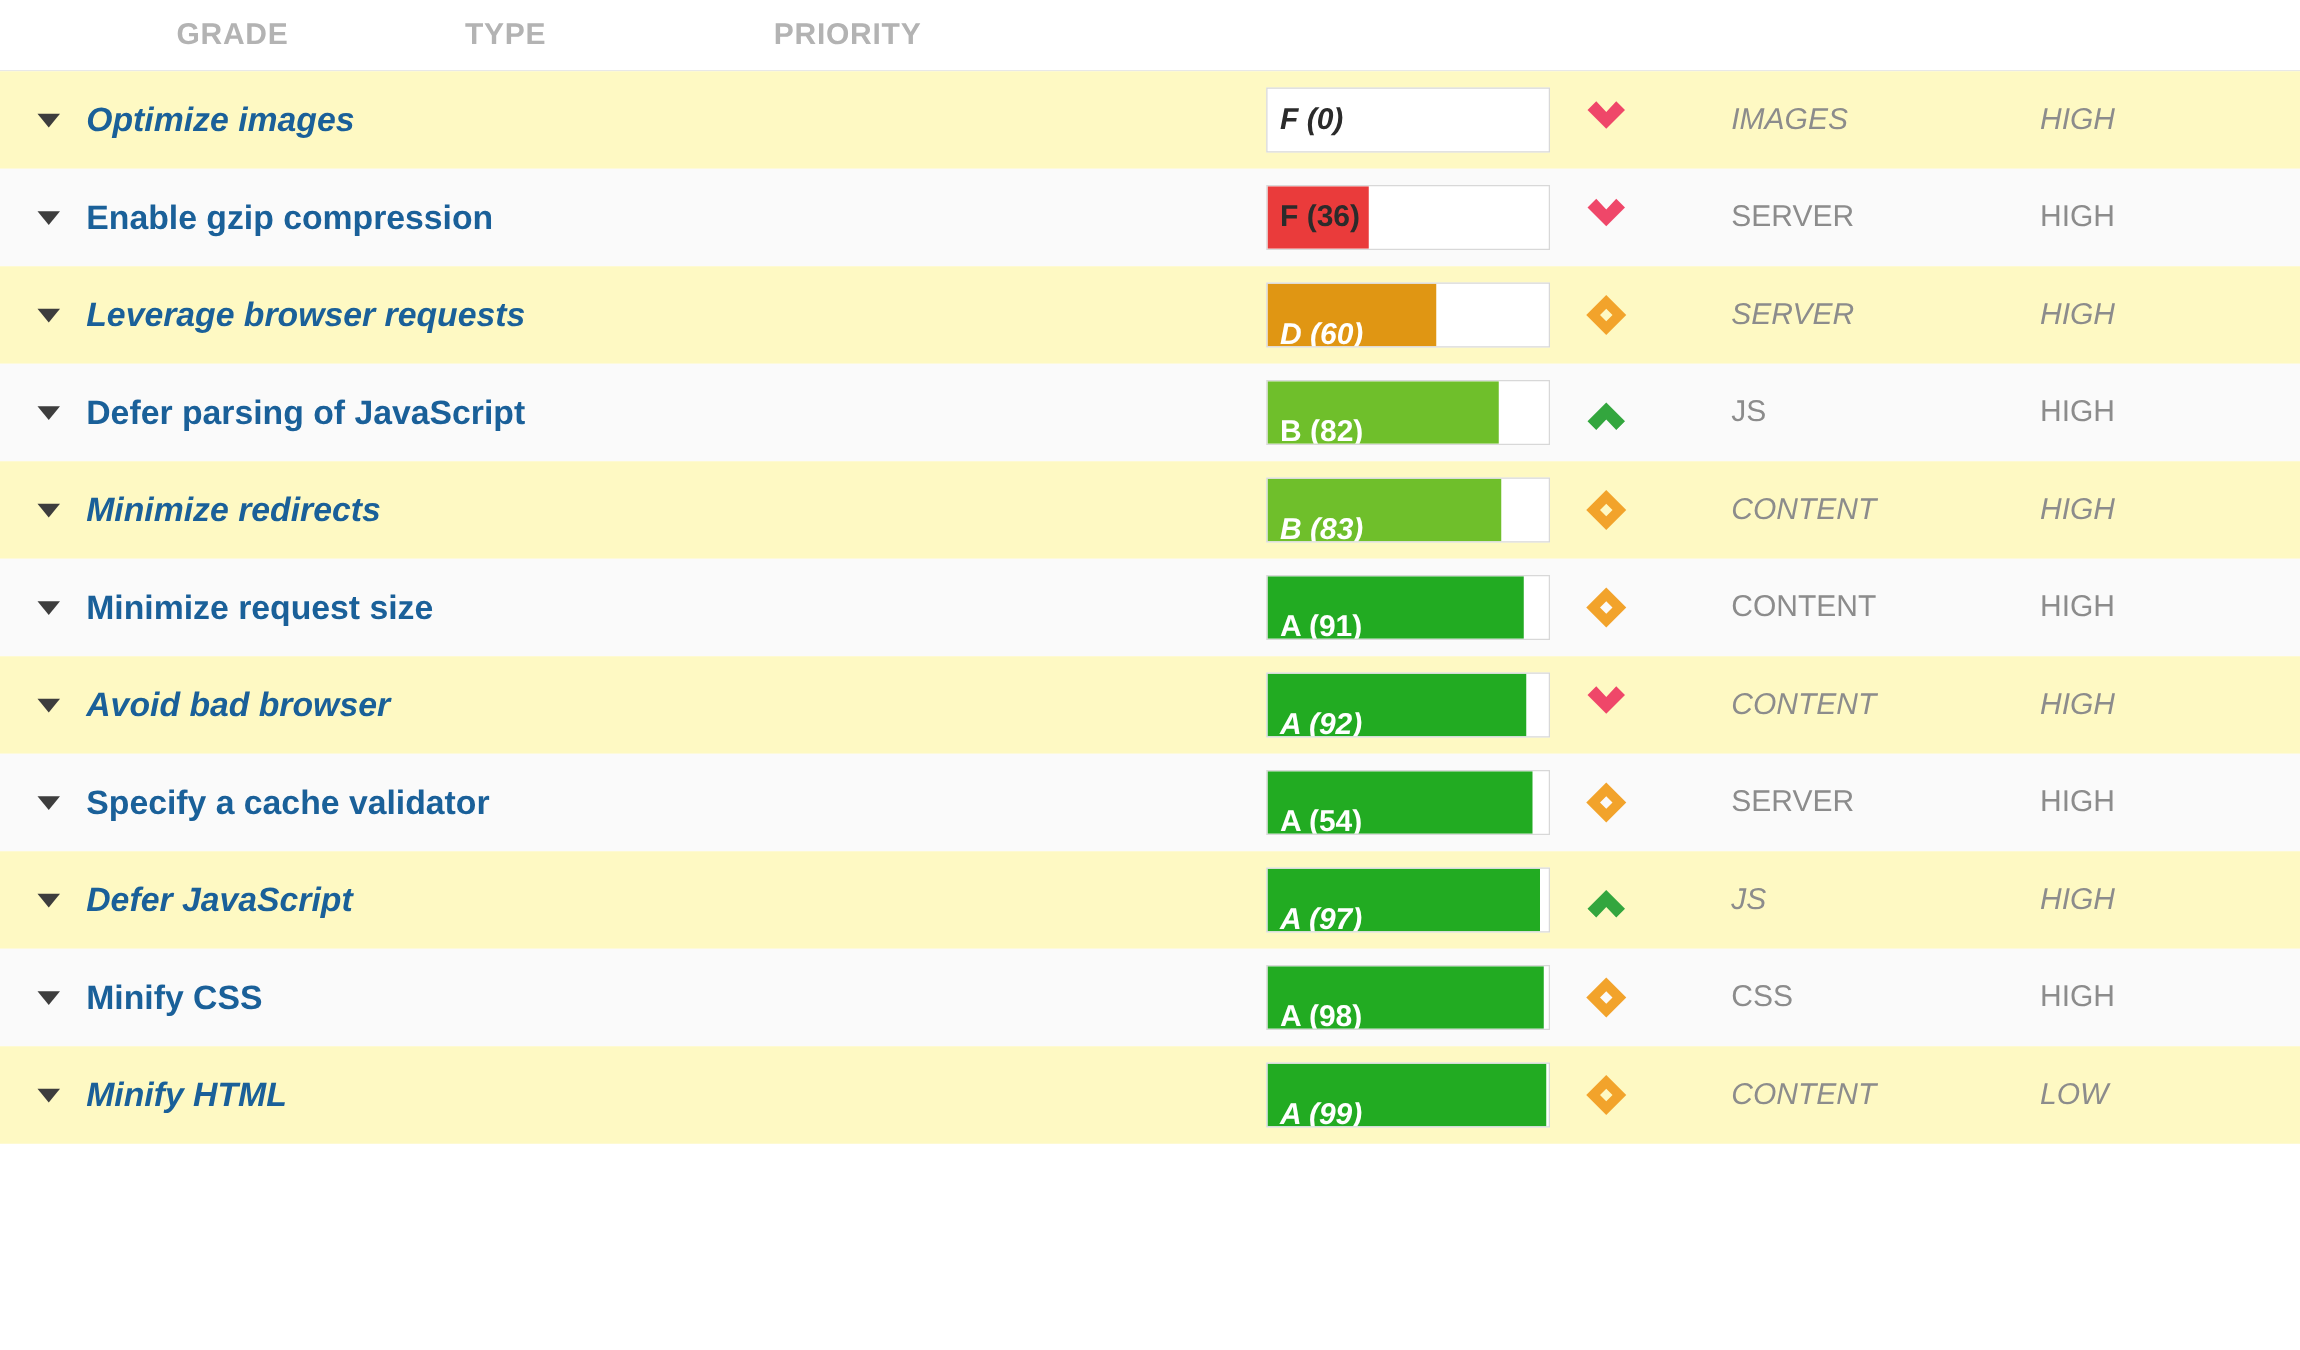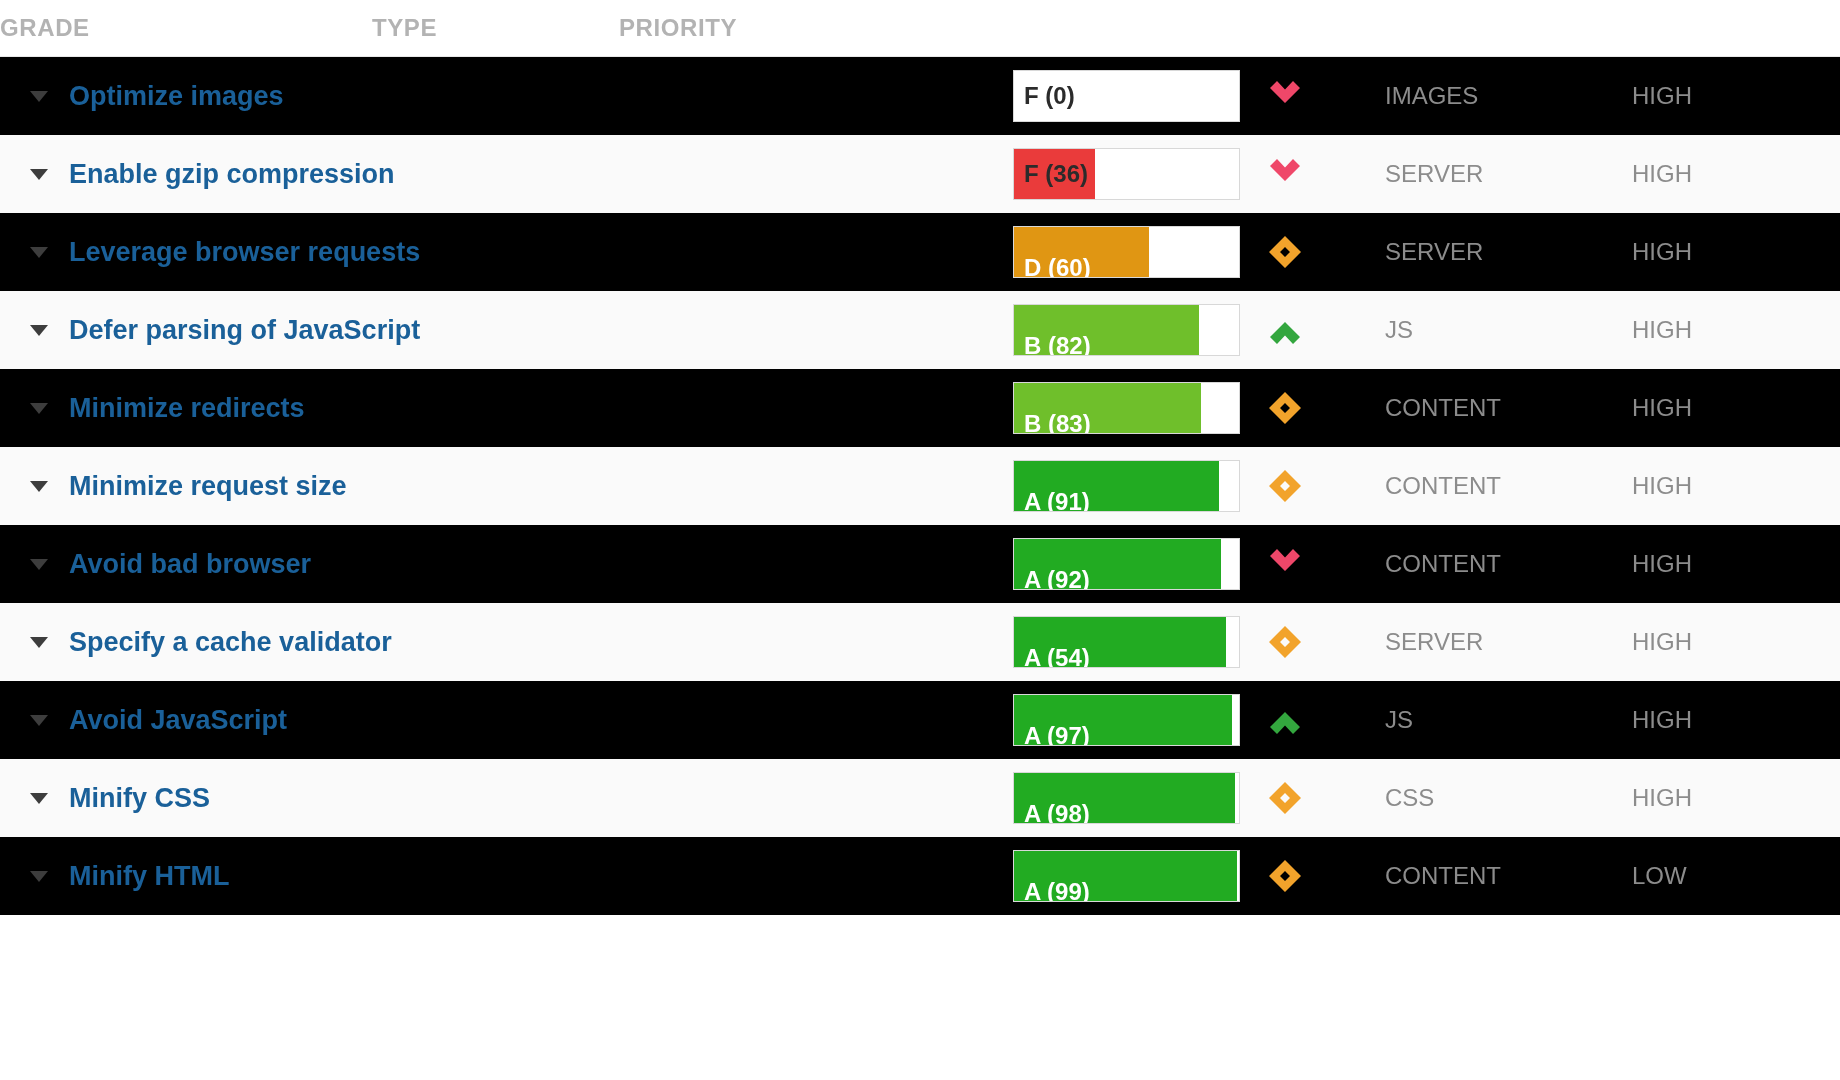--- a/index.html
+++ b/index.html
@@ -27,35 +27,35 @@
   .th {
     font-size: 24px;
     font-weight: bold;
     letter-spacing: 0.6px;
     color: #b3b3b3;
     text-transform: uppercase;
     white-space: nowrap;
   }
   
   .col-rec      { width: 1013px; padding-left: 30px; box-sizing: border-box; }
-  .col-grade    { width: 372px; }
+  .col-grade    { width: 372px; text-align: center; }
   .col-type     { width: 247px; }
   .col-priority { width: 208px; }
 
   .th.col-grade    { padding-left: 0px; }
   .th.col-type     { padding-left: 0px; }
   .th.col-priority { padding-left: 0px; }
 
   
   .row {
     display: flex;
     align-items: center;
     height: 78px;
   }
-  .row.odd  { background: #000000; }
+  .row.odd  { background: #fef9c3; font-style: italic; }
   .row.even { background: #fafafa; }
 
   .rec-cell {
     display: flex;
     align-items: center;
     width: 1013px;
     padding-left: 30px;
     box-sizing: border-box;
   }
   .caret {
@@ -289,21 +289,21 @@
               <path d="M20 4 L36 20 L20 36 L4 20 Z M20 15 L25 20 L20 25 L15 20 Z" fill="#f2a32b" fill-rule="evenodd"></path>
             </svg>
           </span>
         </div>
         <div class="type-cell">SERVER</div>
         <div class="priority-cell">HIGH</div>
       </div>
       <div class="row odd">
         <div class="rec-cell">
           <span class="caret"></span>
-          <span class="rec-name">Avoid JavaScript</span>
+          <span class="rec-name">Defer JavaScript</span>
         </div>
         <div class="grade-cell">
           <div class="bar-track">
             <div class="bar-fill" style="width: 97%; background: rgb(34, 171, 34);"></div>
             <span class="bar-label light">A (97)</span>
           </div>
           <span class="trend">
             <svg width="40" height="40" viewBox="0 0 40 40">
               <path d="M5 27 L12 34 L20 25.5 L28 34 L35 27 L20 12 Z" fill="#33a63e"></path>
             </svg>

